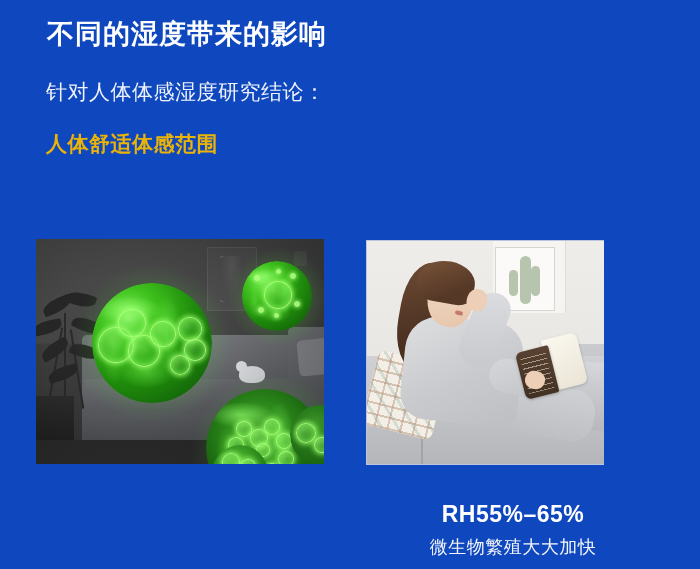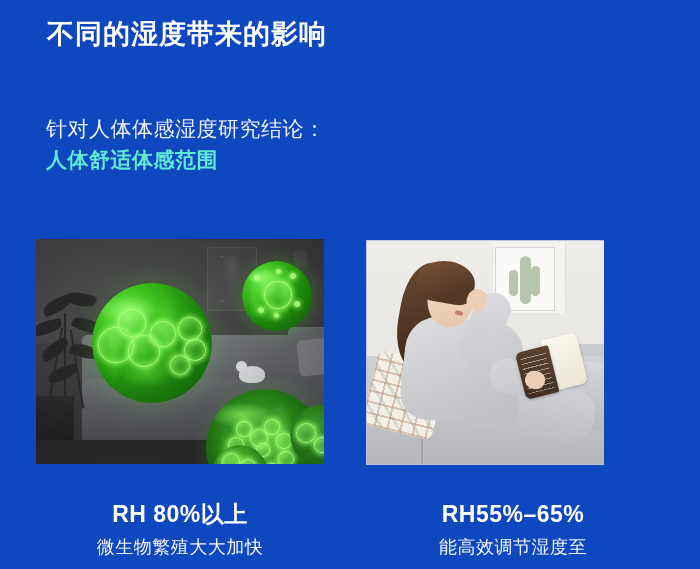--- a/index.html
+++ b/index.html
@@ -42,22 +42,22 @@
     top: 76px;
     width: 420px;
   }
   .body-line {
     font-size: 21px;
     line-height: 31px;
     color: #eef3fb;
     letter-spacing: 0.5px;
     white-space: nowrap;
   }
-  .body-line.regular { font-weight: 400; margin-top: 37px; }
-  .body-line.bold    { font-weight: bold; color: #5eead4; }
+  .body-line.regular { font-weight: 400; }
+  .body-line.bold    { font-weight: bold; color: #eab308; margin-top: 21px; }
   .inline-bold       { font-weight: bold; color: #ffffff; letter-spacing: 0px; }
 
   
   .photo {
     position: absolute;
     overflow: hidden;
     background: #3a3a3a;
   }
   #photo-left {
     left: 36px;
@@ -604,23 +604,19 @@
           <div class="book-pageR"></div>
           <div class="book-pageL">
               <div class="book-lines"></div>
             </div>
         </div>
         <div class="w-hand-book"></div>
       </div>
     </div>
   </div>
 
-  <div class="caption" id="caption-left">
-    <div class="cap-title">RH 80%以上</div>
+
+  <div class="caption" id="caption-right">
+    <div class="cap-title">RH55%–65%</div>
     <div class="cap-sub">微生物繁殖大大加快</div>
   </div>
 
-  <div class="caption" id="caption-right">
-    <div class="cap-title">RH55%–65%</div>
-    <div class="cap-sub">能高效调节湿度至</div>
-  </div>
-
 </div>
 
 </body></html>

